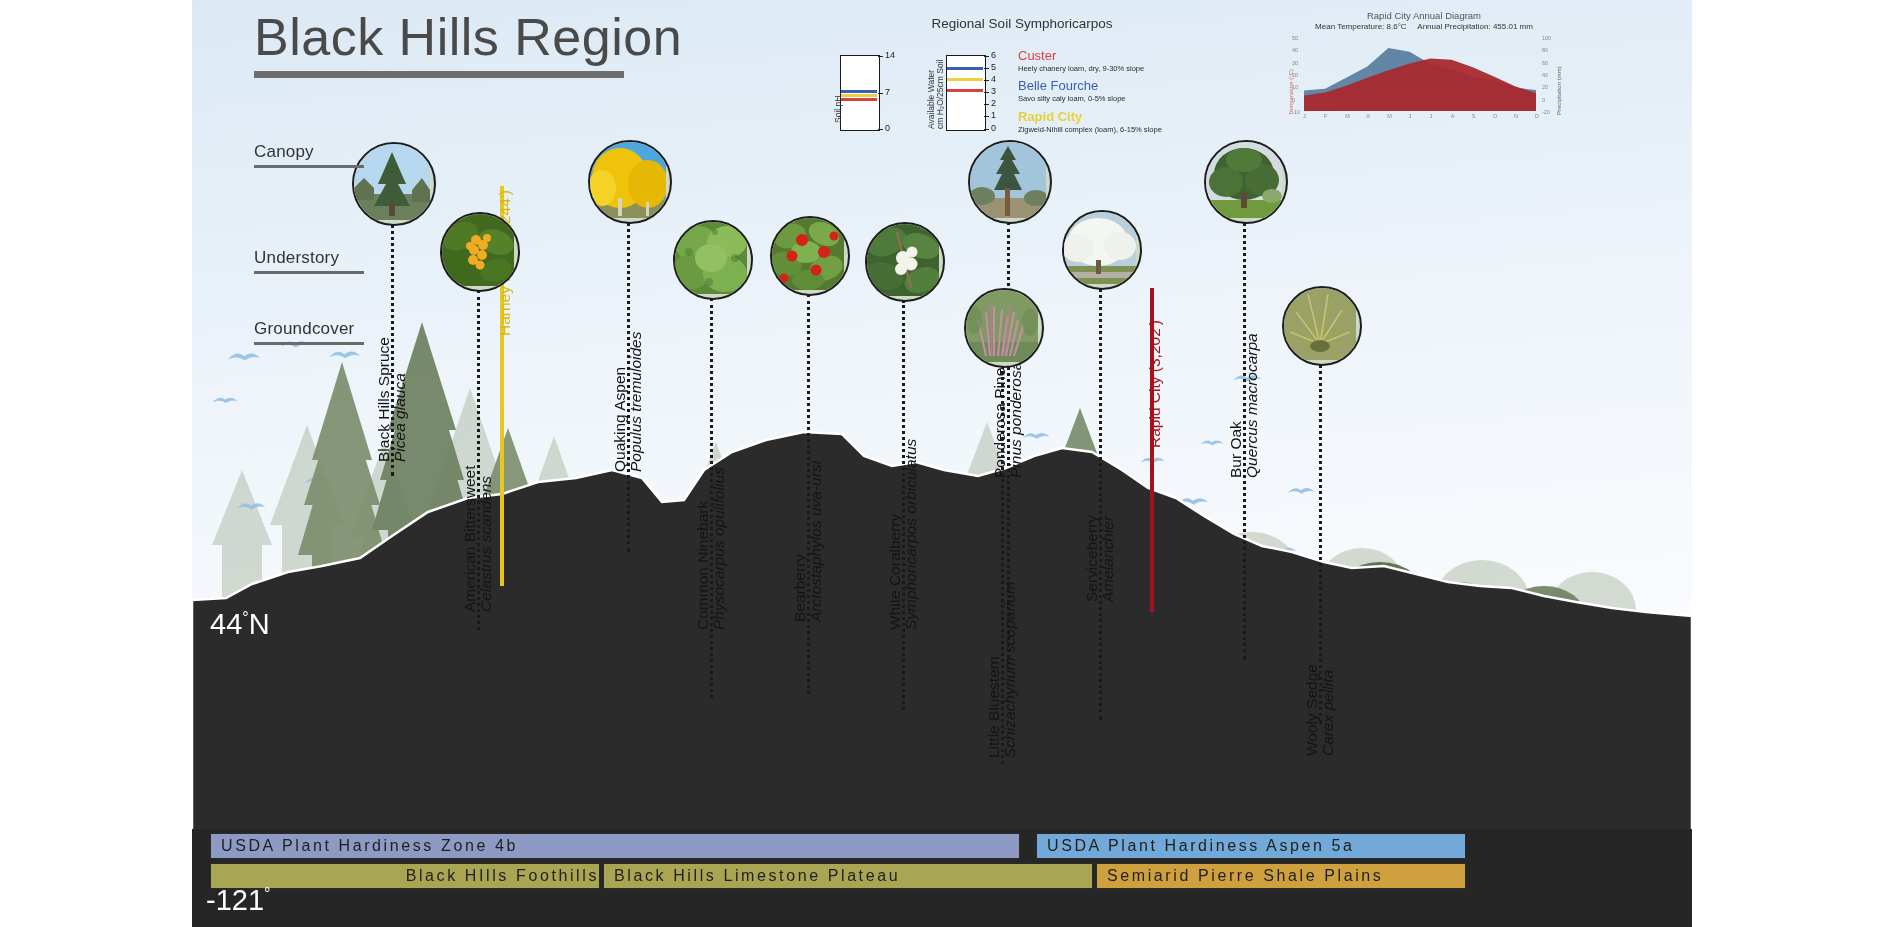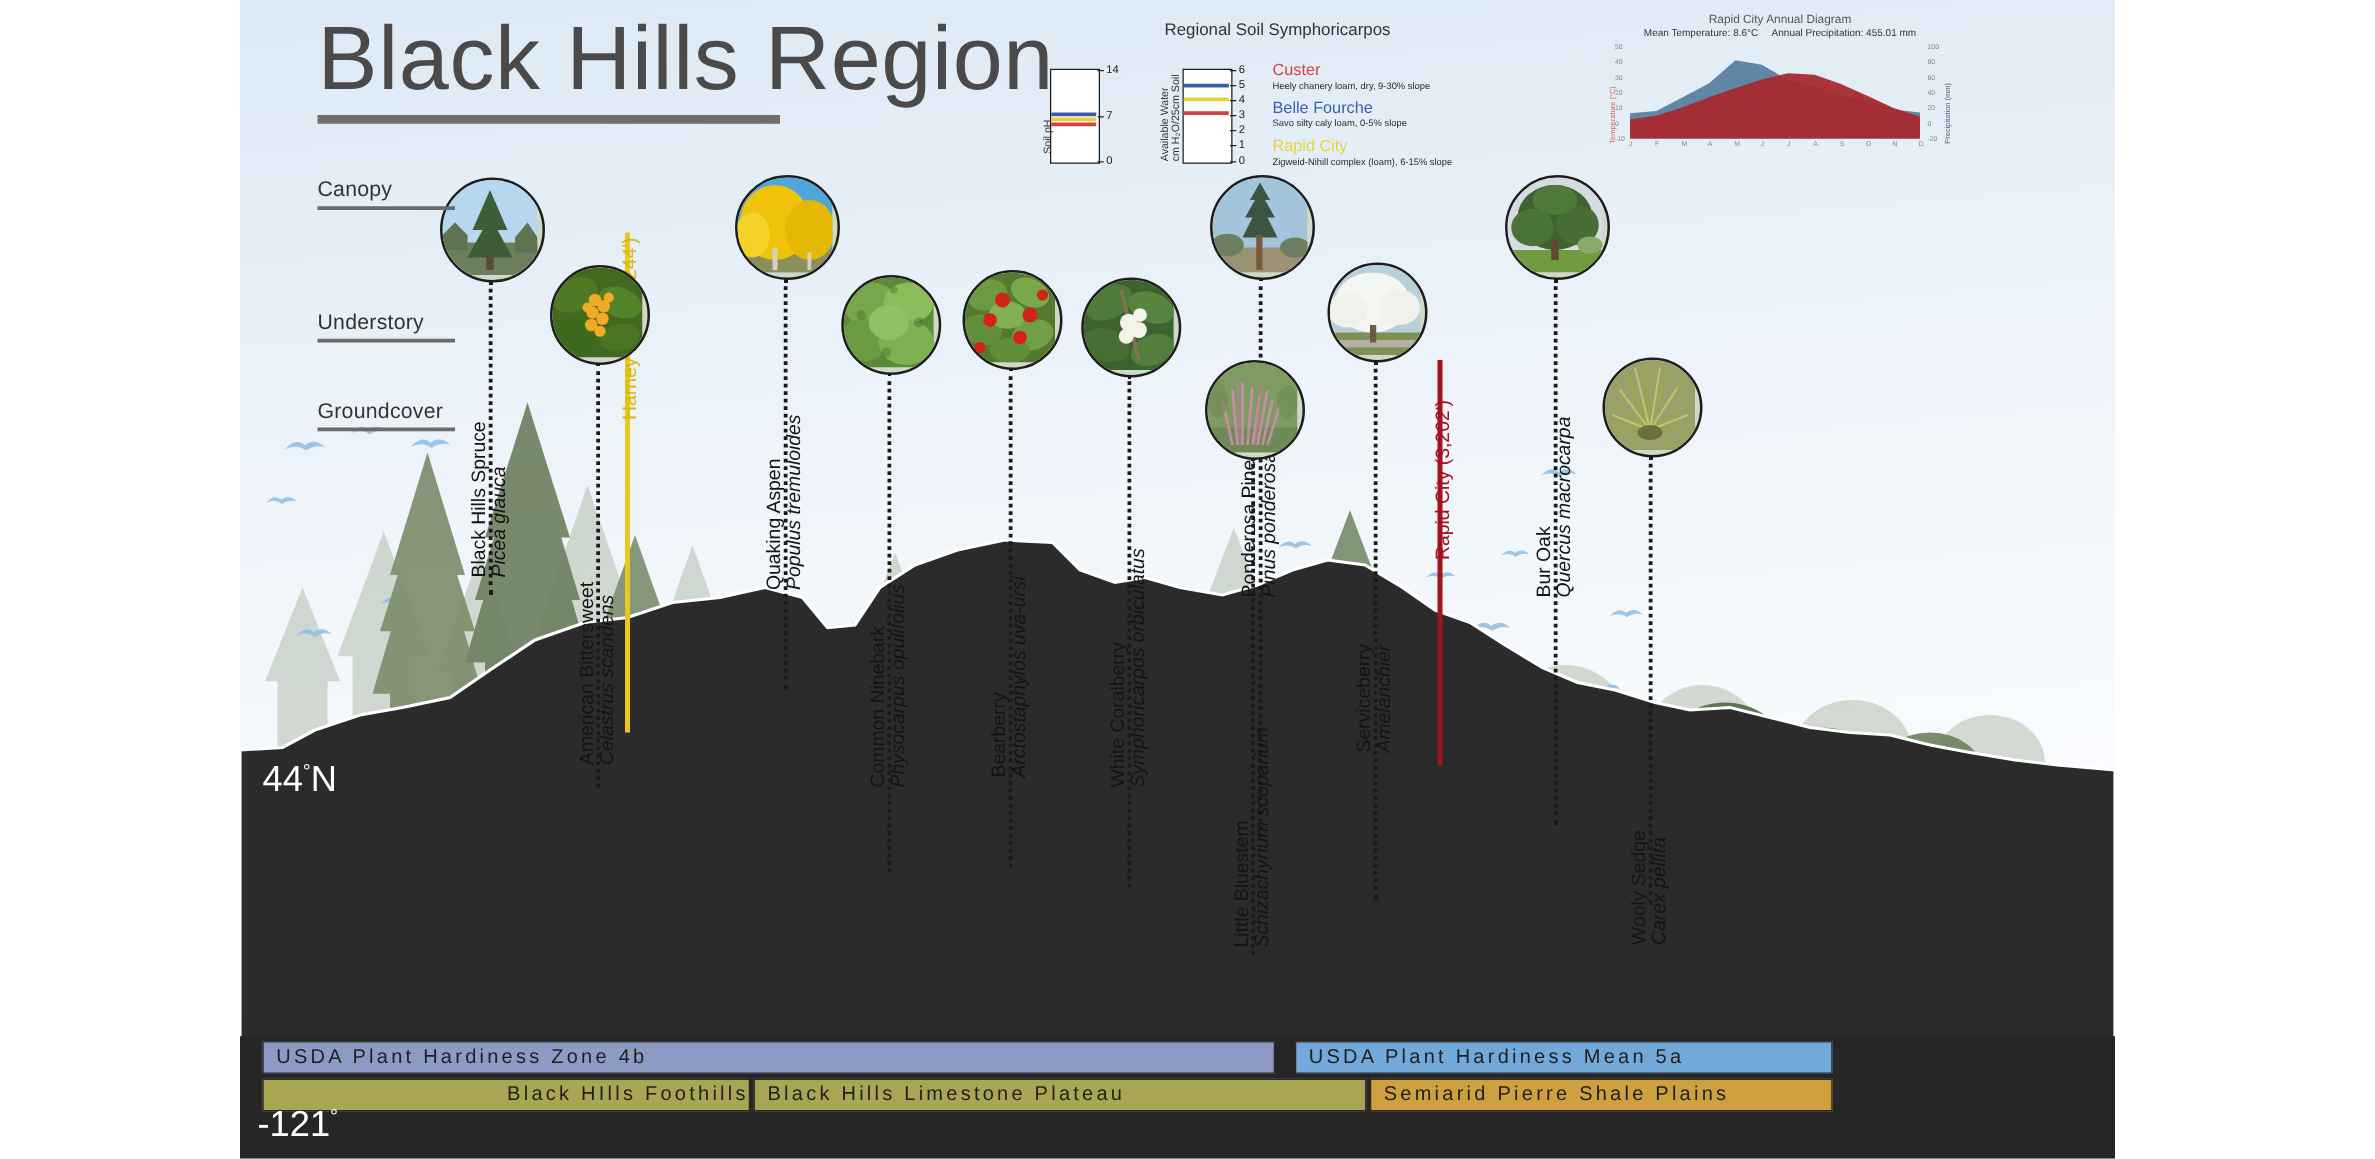--- a/index.html
+++ b/index.html
@@ -13,21 +13,21 @@
     position:absolute;left:192px;top:0;width:1500px;height:927px;
     overflow:hidden;
     background:linear-gradient(175deg,#dce9f4 0%,#e4eef7 18%,#eef4fa 38%,#f4f8fc 55%,#fafcfe 72%,#ffffff 100%);
   }
   .white-pad-l{position:absolute;left:0;top:0;width:192px;height:927px;background:#fff;z-index:60;}
   .white-pad-r{position:absolute;left:1692px;top:0;width:208px;height:927px;background:#fff;z-index:60;}
 
   
   #title-block{position:absolute;left:62px;top:10px;z-index:30;}
   #title{
-    font-size:72px;color:#4a4a4a;letter-spacing:.5px;line-height:1.05;
+    font-size:52px;color:#4a4a4a;letter-spacing:.5px;line-height:1.05;
     font-weight:400;
   }
   #title-rule{width:370px;height:7px;background:#6e6e6e;margin-top:6px;}
 
   
   .stratum{position:absolute;z-index:30;}
   .stratum .s-label{font-size:17px;color:#333;letter-spacing:.2px;}
   .stratum .s-rule{width:110px;height:3px;background:#6a6a6a;margin-top:3px;}
   #stratum-canopy{left:62px;top:142px;}
   #stratum-understory{left:62px;top:231px;margin-top:17px;}
@@ -627,21 +627,21 @@
 
       <div class="legend-item" style="left:186px;top:12px;">
         <div class="legend-name" style="color:#d6433f;">Custer</div>
         <div class="legend-desc">Heely chanery loam, dry, 9-30% slope</div>
       </div>
       <div class="legend-item" style="left:186px;top:42px;">
         <div class="legend-name" style="color:#3b5fae;">Belle Fourche</div>
         <div class="legend-desc">Savo silty caly loam, 0-5% slope</div>
       </div>
       <div class="legend-item" style="left:186px;top:73px;">
-        <div class="legend-name" style="color:#e8d23c;">Rapid City</div>
+        <div class="legend-name" style="color:#e8d23c;font-weight:bold;">Rapid City</div>
         <div class="legend-desc">Zigweid-Nihill complex (loam), 6-15% slope</div>
       </div>
     </div>
   </div>
 
   <div id="climate">
     <div id="clim-title">Rapid City Annual Diagram</div>
     <div id="clim-sub">
       <span>Mean Temperature: 8.6°C</span>
       &nbsp;&nbsp;&nbsp;
@@ -691,21 +691,21 @@
 
   <div id="lat-label"><span>44</span><span class="deg">°</span><span>N</span></div>
 
   <div id="bands-bg"></div>
   <div id="bands" style="padding:0 0 34px 18px;">
     <div class="band-row">
       <div class="band" id="hz0" style="left: 0px; width: 810px; background: rgb(141, 155, 196);">
         <span>USDA Plant Hardiness Zone 4b</span>
       </div>
       <div class="band" id="hz1" style="left: 826px; width: 430px; background: rgb(114, 169, 216);">
-        <span>USDA Plant Hardiness Mean 5a</span>
+        <span>USDA Plant Hardiness Aspen 5a</span>
       </div>
     </div>
     <div class="band-row">
       <div class="band" id="pr0" style="left: 0px; width: 390px; background: rgb(169, 166, 83); justify-content: flex-end;">
         <span>Black HIlls Foothills</span>
       </div>
       <div class="band" id="pr1" style="left: 393px; width: 490px; background: rgb(169, 166, 83);">
         <span>Black Hills Limestone Plateau</span>
       </div>
       <div class="band" id="pr2" style="left: 886px; width: 370px; background: rgb(207, 160, 62);">

